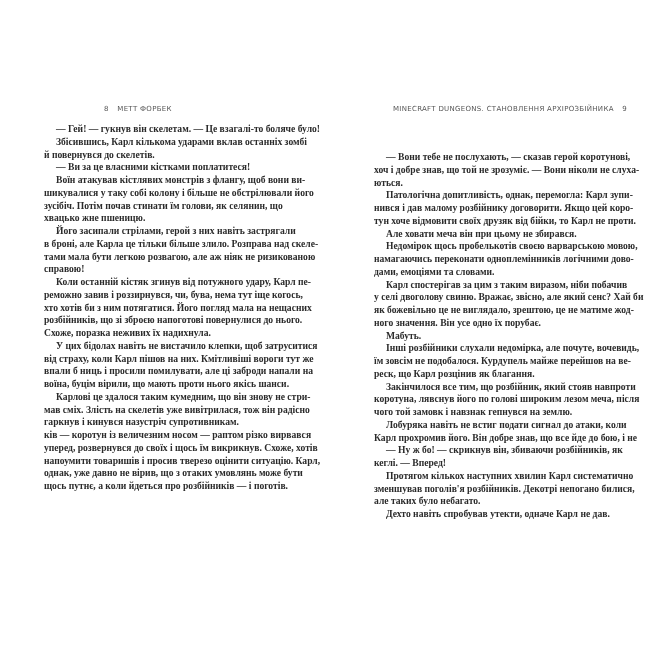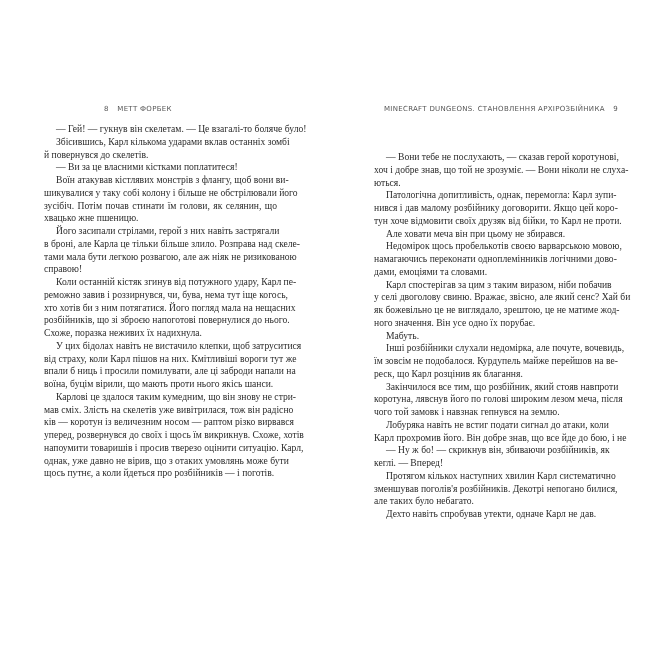--- a/index.html
+++ b/index.html
@@ -6,29 +6,29 @@
   body { width:650px; height:650px; background:#ffffff; position:relative; overflow:hidden; }
   .page { position:absolute; top:0; height:650px; }
   .page-left { left:0; width:325px; }
   .page-right { left:325px; width:325px; }
   .running-head {
     position:absolute; top:105px;
     font-family:"DejaVu Sans", sans-serif; font-size:7px; letter-spacing:0.3px;
     color:#555; white-space:nowrap;
   }
   .page-left .running-head { left:98px;text-align:right; }
-  .page-right .running-head { left:59px;text-align:right; }
+  .page-right .running-head { left:68px;text-align:right; }
   .running-head .num { margin:0 6px; }
   .body {
     position:absolute; top:123px;
     font-family:"Liberation Serif", serif; font-size:9.6px; line-height:12.75px; color:#2b2b2b;
   }
   .page-left .body { left:44px; width:233px; }
   .page-right .body { left:49px; width:234px;margin-top:28px; }
-  .ln { display:block; white-space:nowrap; text-align:justify; text-align-last:justify; height:12.75px; overflow:visible; }
+  .ln { display:block; white-space:nowrap; text-align:justify; text-align-last:justify; height:12.75px; overflow:visible;font-weight:bold; }
   .ln.indent { padding-left:12px; }
   .ln.last { text-align-last:left; }
 </style>
 </head>
 <body>
 
 <div class="page page-left">
   <div class="running-head">
     <span class="num">8</span>
     <span>МЕТТ ФОРБЕК</span>
@@ -50,20 +50,21 @@
       <span class="ln">реможно завив і роззирнувся, чи, бува, нема тут іще когось,</span>
       <span class="ln">хто хотів би з ним потягатися. Його погляд мала на нещасних</span>
       <span class="ln">розбійників, що зі зброєю напоготові повернулися до нього.</span>
       <span class="ln last">Схоже, поразка неживих їх надихнула.</span>
       <span class="ln indent">У цих бідолах навіть не вистачило клепки, щоб затруситися</span>
       <span class="ln">від страху, коли Карл пішов на них. Кмітливіші вороги тут же</span>
       <span class="ln">впали б ниць і просили помилувати, але ці заброди напали на</span>
       <span class="ln last">воїна, буцім вірили, що мають проти нього якісь шанси.</span>
       <span class="ln indent">Карлові це здалося таким кумедним, що він знову не стри-</span>
       <span class="ln">мав сміх. Злість на скелетів уже вивітрилася, тож він радісно</span>
+      <span class="ln last">гаркнув і кинувся назустріч супротивникам.</span>
       <span class="ln">ків — коротун із величезним носом — раптом різко вирвався</span>
       <span class="ln">уперед, розвернувся до своїх і щось їм викрикнув. Схоже, хотів</span>
       <span class="ln">напоумити товаришів і просив тверезо оцінити ситуацію. Карл,</span>
       <span class="ln">однак, уже давно не вірив, що з отаких умовлянь може бути</span>
       <span class="ln last">щось путнє, а коли йдеться про розбійників — і поготів.</span>
     </div>
 </div>
 
 <div class="page page-right">
   <div class="running-head">

